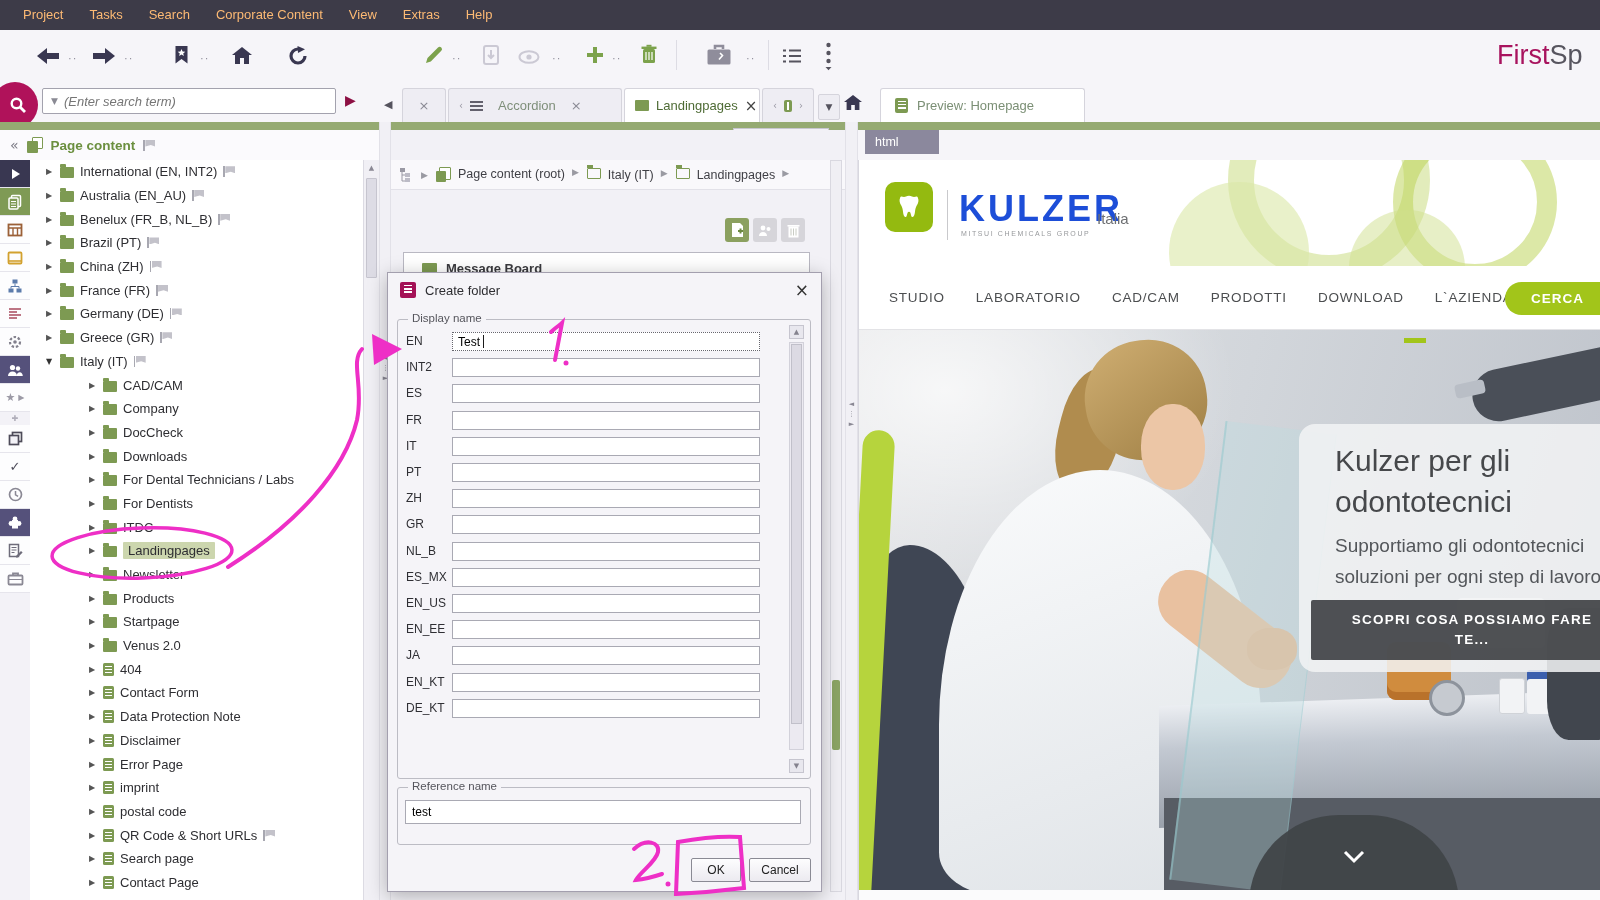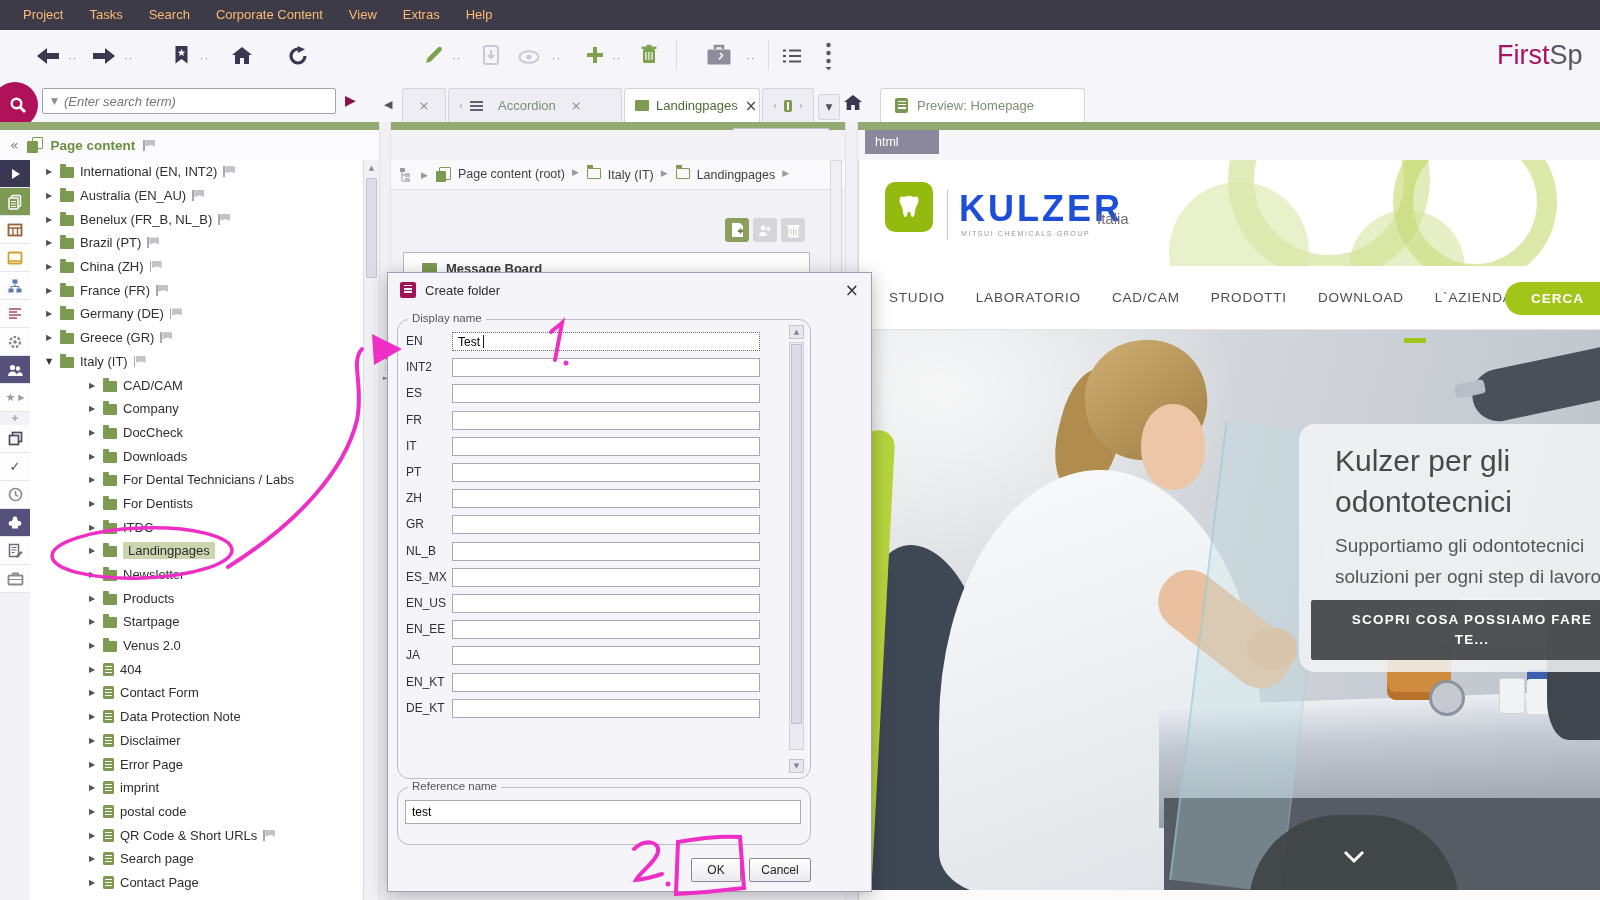--- a/index.html
+++ b/index.html
@@ -75,27 +75,27 @@
   .type-pages .cico::before{content:'';position:absolute;right:0;top:0;width:10px;height:11px;background:#fff;border:1.4px solid #7d9a52;border-radius:1px}
   .type-pages .cico::after{content:'';position:absolute;left:0;bottom:0;width:10px;height:11px;background:#7d9a52;border-radius:1px}
   .type-folder .cico{width:14px;height:11px;border:1.6px solid #7d9a52;border-radius:1px;position:relative}
   .type-folder .cico::before{content:'';position:absolute;top:-4px;left:-1px;width:6px;height:3px;background:#7d9a52}
   .act{width:24px;height:24px;border-radius:3px;display:flex;align-items:center;justify-content:center}
   .act.on{background:#8ba05f}.act.off{background:#d6d5da}
   #board{left:403px;top:252px;width:407px;height:640px;background:#fff;border:1px solid #b9b8c2;display:flex;align-items:flex-start;gap:9px;padding:8px 0 0 18px;font-weight:bold;font-size:13px;color:#3a3a3e}
   #mid-scroll{left:830px;top:160px;width:12px;height:732px;background:#f0eff4;border:1px solid #d9d8e0}
   #mid-thumb{left:832px;top:680px;width:8px;height:70px;background:#8ba464;border-radius:2px}
   
-  #dialog{left:387px;top:272px;width:485px;height:620px;background:#f5f4f8;border:1px solid #a39fae;box-shadow:0 4px 18px rgba(0,0,0,.28);z-index:5}
+  #dialog{left:387px;top:272px;width:435px;height:620px;background:#f5f4f8;border:1px solid #a39fae;box-shadow:0 4px 18px rgba(0,0,0,.28);z-index:5}
   #dlg-title{height:34px;display:flex;align-items:center;gap:9px;padding:0 12px;font-size:13px;color:#2e2e32}
   #dlg-ico{width:16px;height:16px;background:#a41257;border-radius:2px;position:relative}
   #dlg-ico::after{content:'';position:absolute;left:4px;top:3px;right:4px;height:10px;
     background:repeating-linear-gradient(#fff 0 1.4px,transparent 1.4px 3.2px)}
   #dlg-close{margin-left:auto;font-size:17px;color:#333;cursor:pointer}
-  .fset{position:absolute;border:1px solid #bcbcc4;border-radius:12px}
+  .fset{position:absolute;border:1px solid #bcbcc4;border-radius:3px}
   .legend{position:absolute;font-size:11.5px;color:#55555c;background:#f5f4f8;padding:0 4px}
   .drow{position:relative;height:26.2px;display:flex;align-items:center}
   .dlang{position:absolute;left:8px;font-size:12px;color:#2f2f34}
   .dinwrap{position:absolute;left:54px;right:22px;height:19px}
   .din{width:100%;height:19px;border:1px solid #a9a9b3;background:#fff;font-size:12px;padding-left:5px;font-family:"Liberation Sans",sans-serif;outline:none}
   .drow.focused .din{border:1px dotted #66666e}
   .caret{display:none}
   .drow.focused .caret{display:block;position:absolute;left:31px;top:3px;width:1px;height:13px;background:#1a1a1a}
   .sbtn{position:absolute;width:15px;height:14px;background:#e8e7ee;border:1px solid #c6c5cf;display:flex;align-items:center;justify-content:center;font-size:7px;color:#84828e}
   #ref-input{position:absolute;left:17px;top:527px;width:396px;height:24px;border:1px solid #a9a9b3;background:#fff;font-size:12px;padding-left:6px;font-family:"Liberation Sans",sans-serif}

